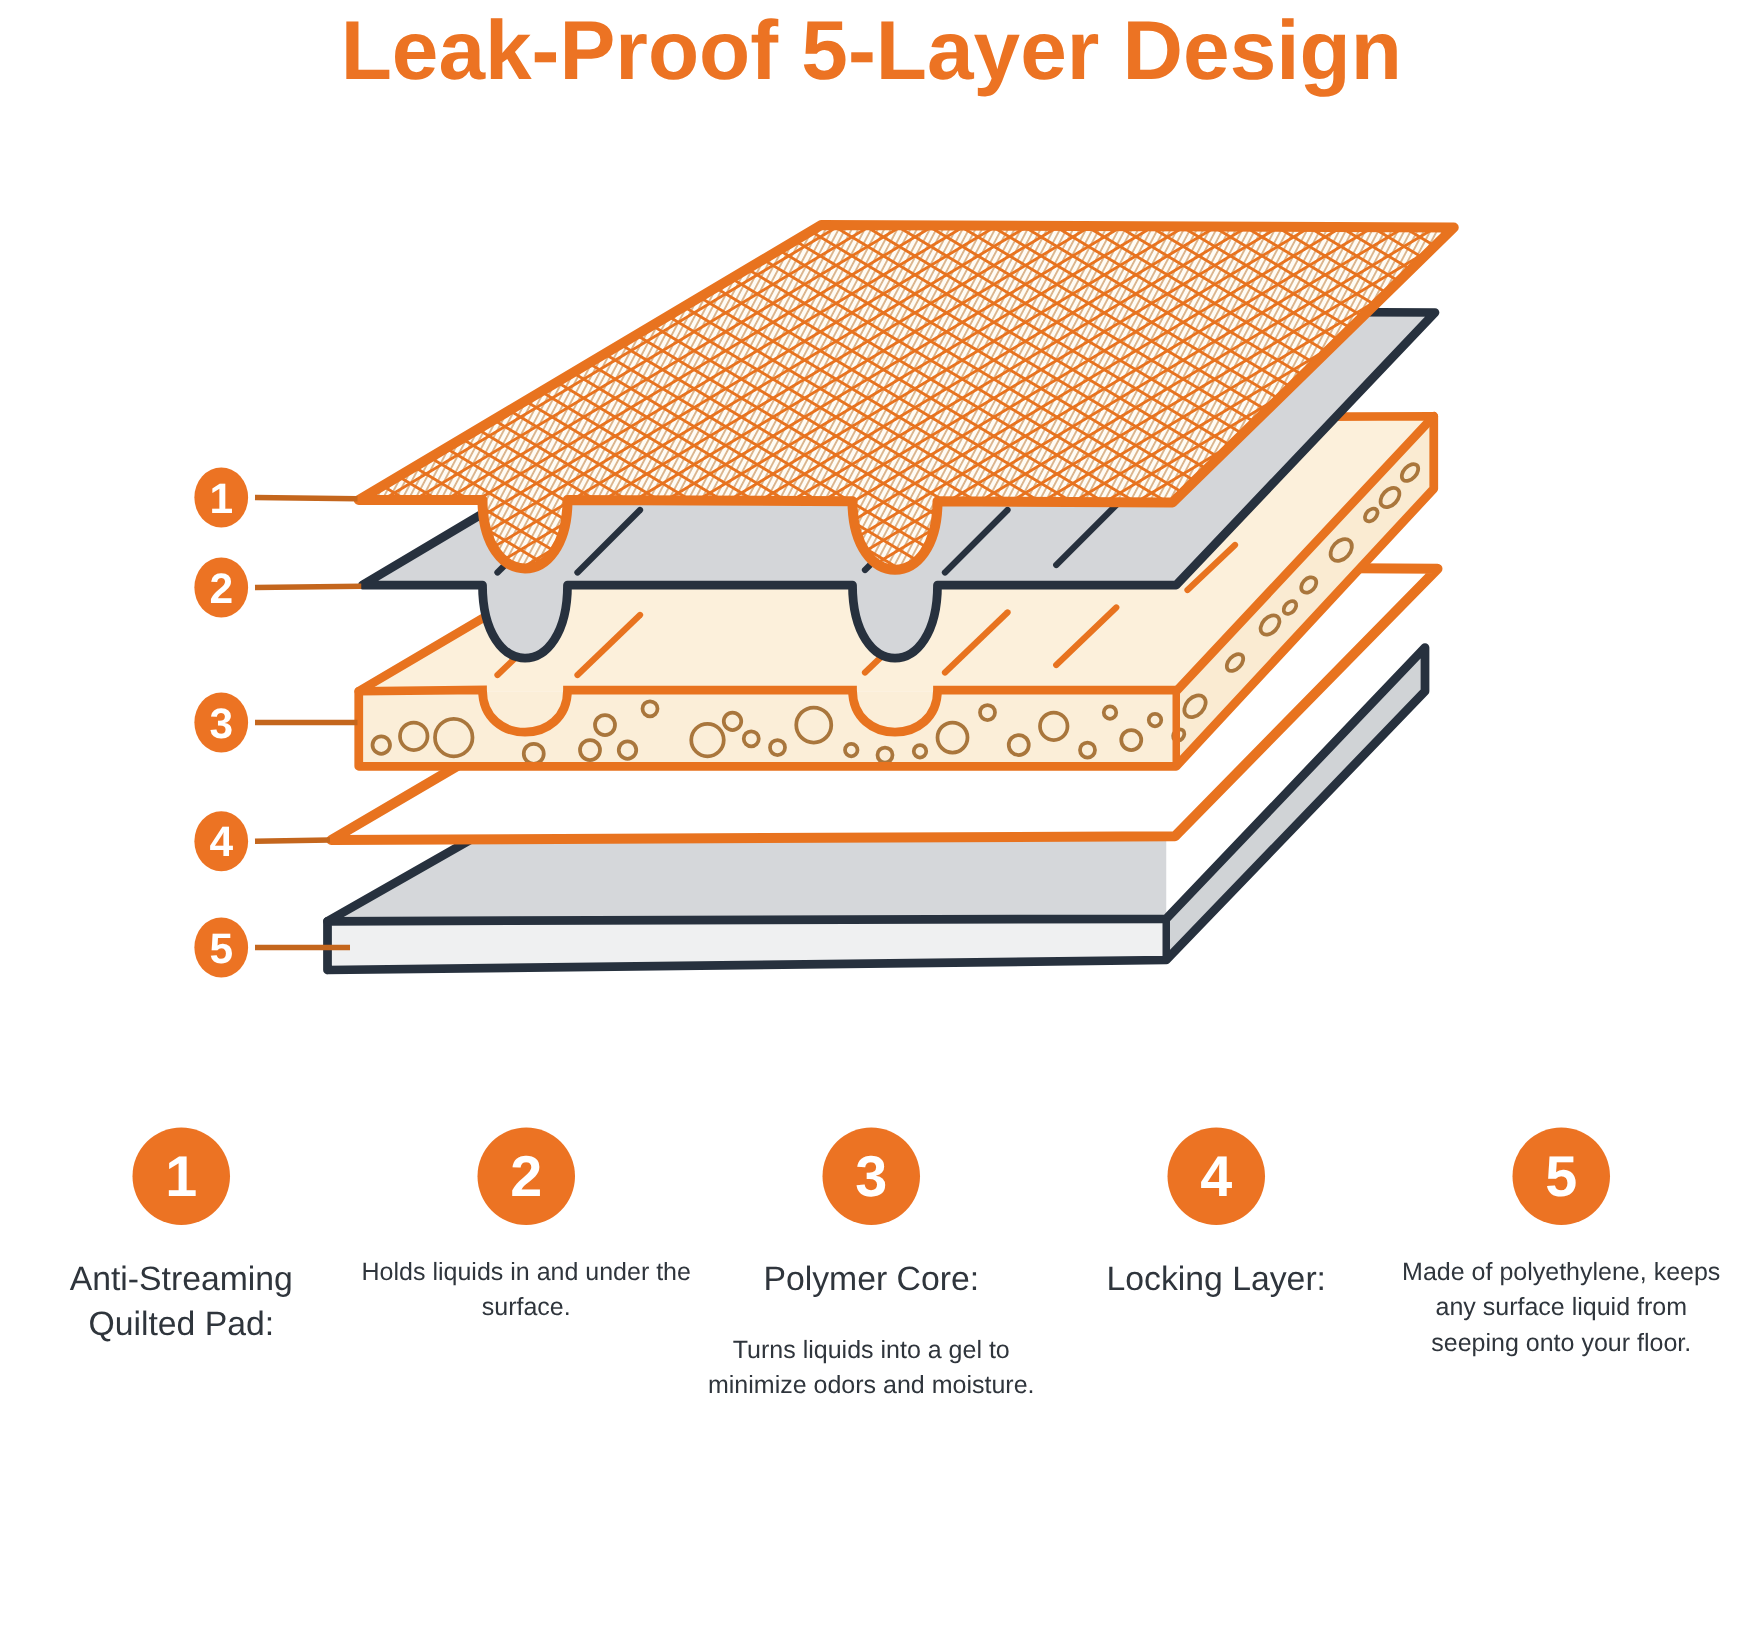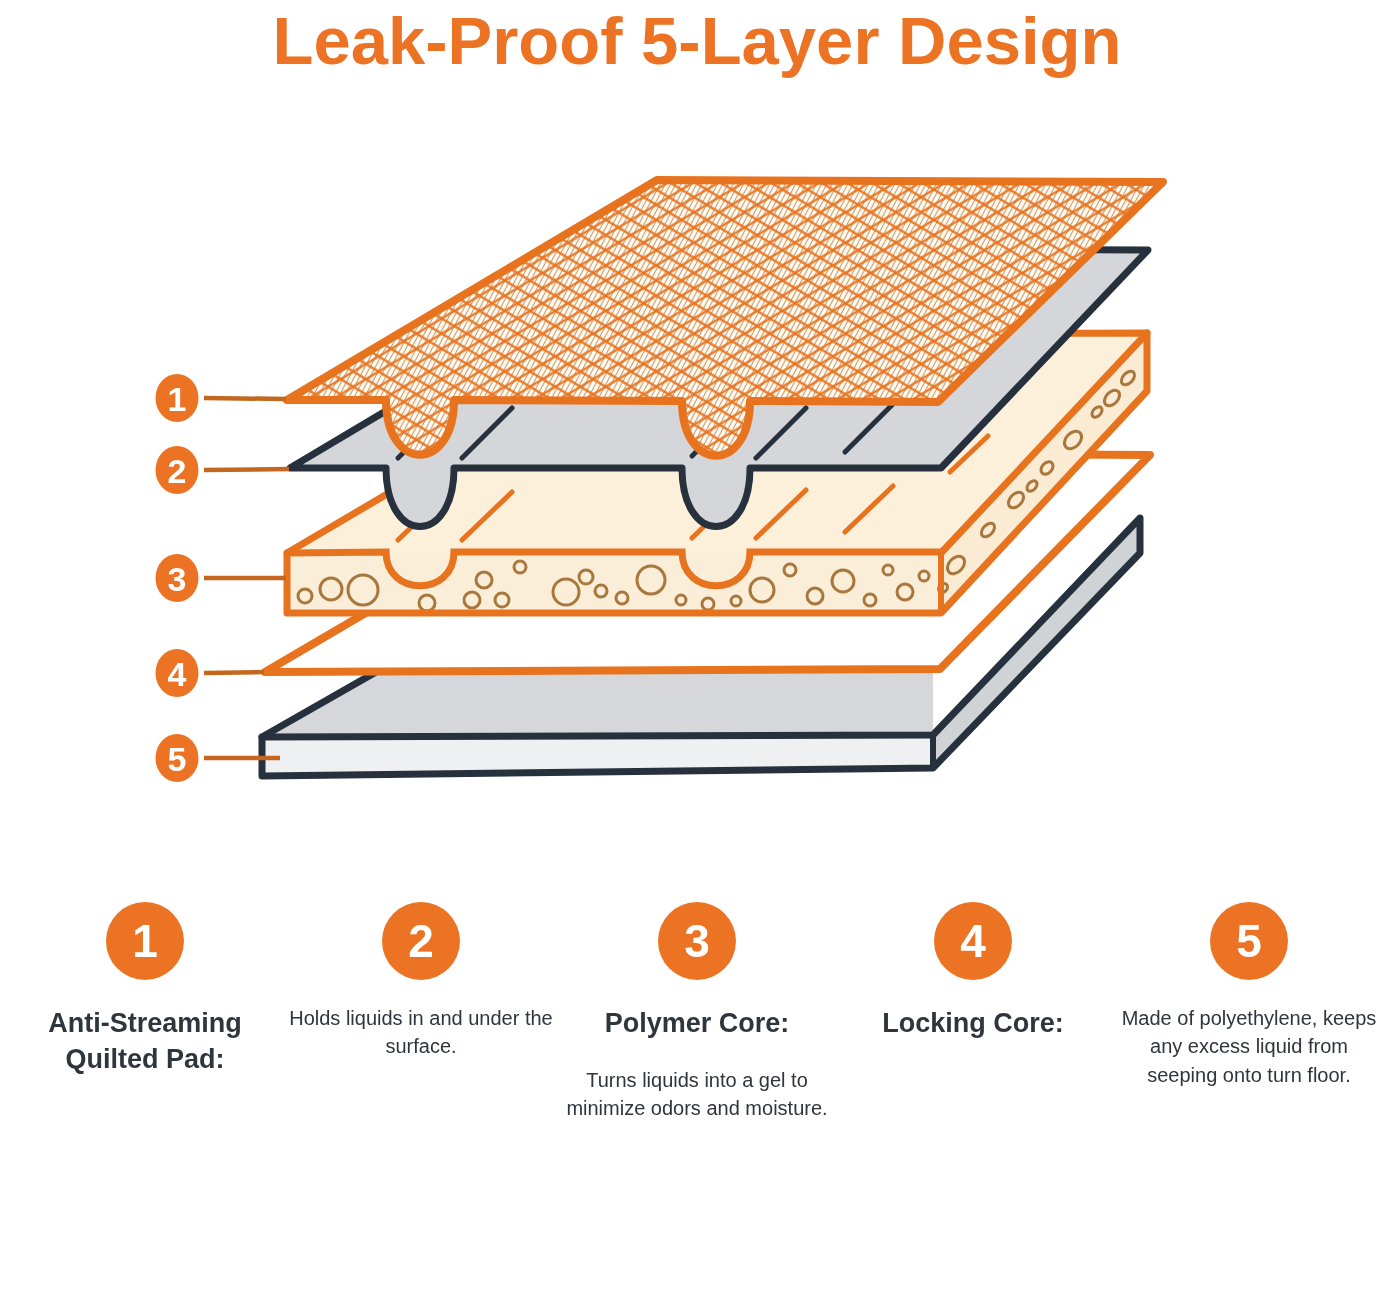--- a/index.html
+++ b/index.html
@@ -6,21 +6,21 @@
   .stage{position:relative;width:1394px;height:1300px;background:#fff;overflow:hidden;
          font-family:"Liberation Sans", sans-serif;}
   .title{position:absolute;top:2px;left:0;width:100%;text-align:center;
          font-size:67px;font-weight:bold;color:#EC7323;letter-spacing:0px;}
   .diagram-svg{position:absolute;top:0;left:0;}
   .cols{position:absolute;top:898px;left:10px;right:10px;display:flex;
         justify-content:space-between;align-items:flex-start;}
   .col{width:270px;display:flex;flex-direction:column;align-items:center;text-align:center;}
   .badge{width:78px;height:78px;border-radius:50%;background:#EC7323;color:#ffffff;
          font-size:46px;font-weight:bold;line-height:78px;text-align:center;margin-top:4px;}
-  .heading{margin-top:26px;font-size:27px;font-weight:bold;color:#2F353C;line-height:1.32;}
+  .heading{margin-top:26px;font-size:27px;font-weight:normal;color:#2F353C;line-height:1.32;}
   .body{margin-top:24px;font-size:20px;color:#2F353C;line-height:1.42;}
   .cnum{font-size:34px;font-weight:bold;fill:#ffffff;text-anchor:middle;dominant-baseline:central;}
 </style>
 </head>
 <body>
 
 <div class="stage">
 
   <div class="title">Leak-Proof 5-Layer Design</div>
 
@@ -175,24 +175,24 @@
         <span>3</span>
       </div>
       <div class="heading">Polymer Core:</div>
       <div class="body">Turns liquids into a gel to minimize odors and moisture.</div>
     </div>
 
     <div class="col">
       <div class="badge">
         <span>4</span>
       </div>
-      <div class="heading">Locking Core:</div>
+      <div class="heading">Locking Layer:</div>
     </div>
 
     <div class="col">
       <div class="badge">
         <span>5</span>
       </div>
-      <div class="body">Made of polyethylene, keeps any excess liquid from seeping onto turn floor.</div>
+      <div class="body">Made of polyethylene, keeps any surface liquid from seeping onto your floor.</div>
     </div>
 
   </div>
 </div>
 
 </body></html>

